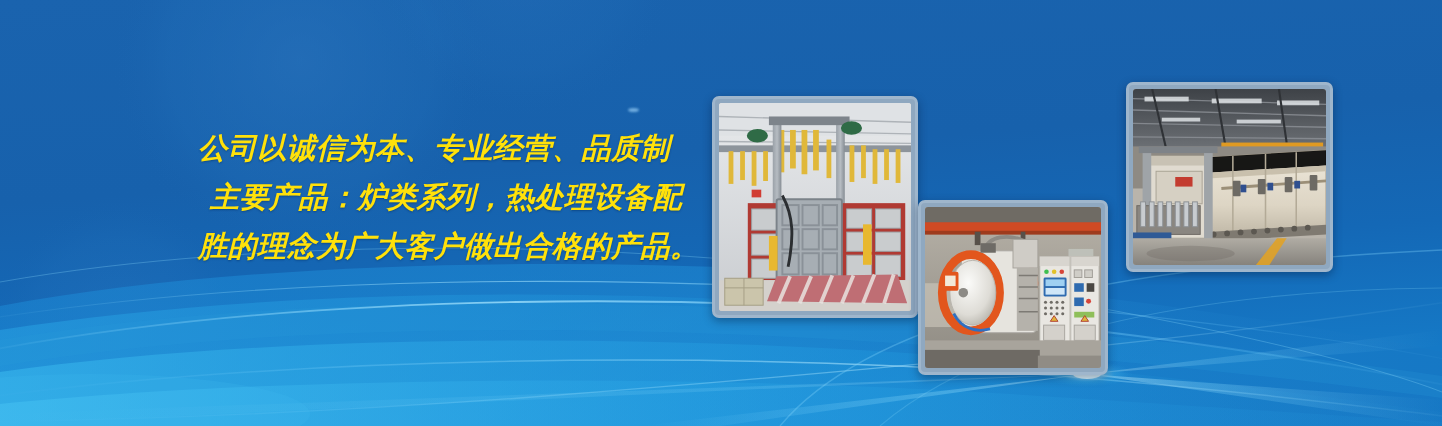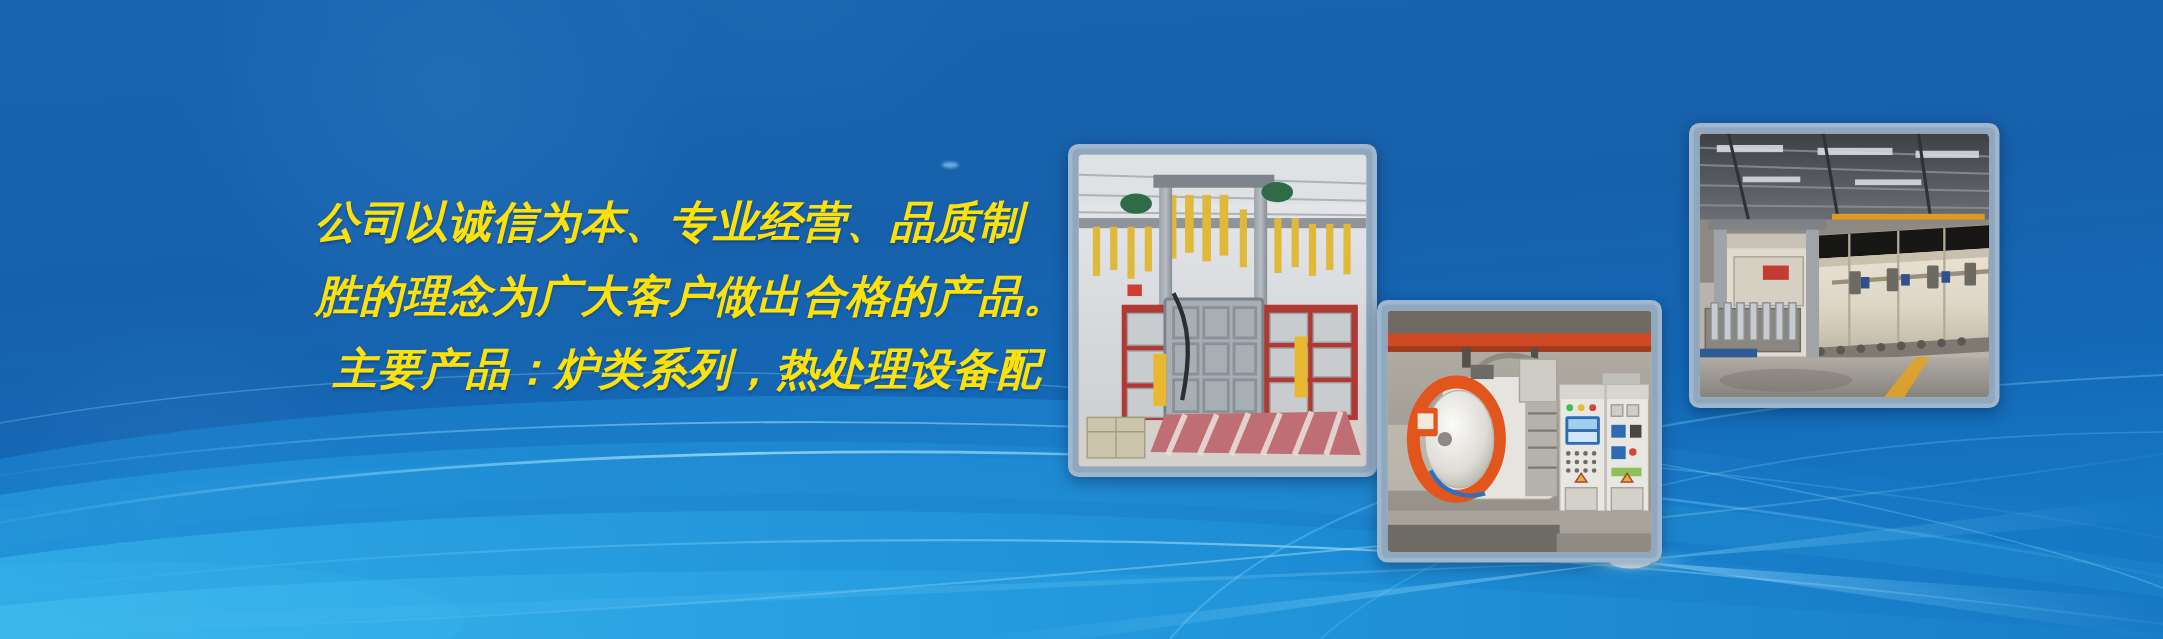--- a/index.html
+++ b/index.html
@@ -16,21 +16,21 @@
     height: 426px;
     overflow: hidden;
     background: linear-gradient(160deg, #1a63ae 0%, #1862ad 40%, #1664b2 68%, #1577c4 100%);
   }
   .layer { position: absolute; inset: 0; }
   svg.layer { display: block; }
 
   
   #slogan {
     position: absolute;
-    left: 210px;
+    left: 198px;
     top: 124px;
     width: 520px;
     z-index: 30;
   }
   #slogan .line {
     color: #ffe10a;
     font-size: 29px;
     line-height: 49px;
     font-style: italic;
     font-weight: 700;
@@ -184,22 +184,22 @@
       <ellipse cx="1087" cy="374" rx="14" ry="5" fill="#eafbff" opacity="0.9"></ellipse>
     </g>
 
     <ellipse cx="90" cy="414" rx="220" ry="40" fill="#46c2f2" opacity="0.16"></ellipse>
   </svg>
 
   <div id="speck"></div>
 
   <div id="slogan">
     <div class="line">公司以诚信为本、专业经营、品质制</div>
+    <div class="line indent">主要产品：炉类系列，热处理设备配</div>
     <div class="line">胜的理念为广大客户做出合格的产品。</div>
-    <div class="line indent">主要产品：炉类系列，热处理设备配</div>
   </div>
 
   <div class="photo-frame" id="photo-1">
     <div class="inner">
       <svg viewBox="0 0 200 216" preserveAspectRatio="none" aria-hidden="true">
         <defs>
           <linearGradient id="p1sky" x1="0" y1="0" x2="0" y2="1">
             <stop offset="0%" stop-color="#e8eaec"></stop>
             <stop offset="100%" stop-color="#c9ccd0"></stop>
           </linearGradient>

